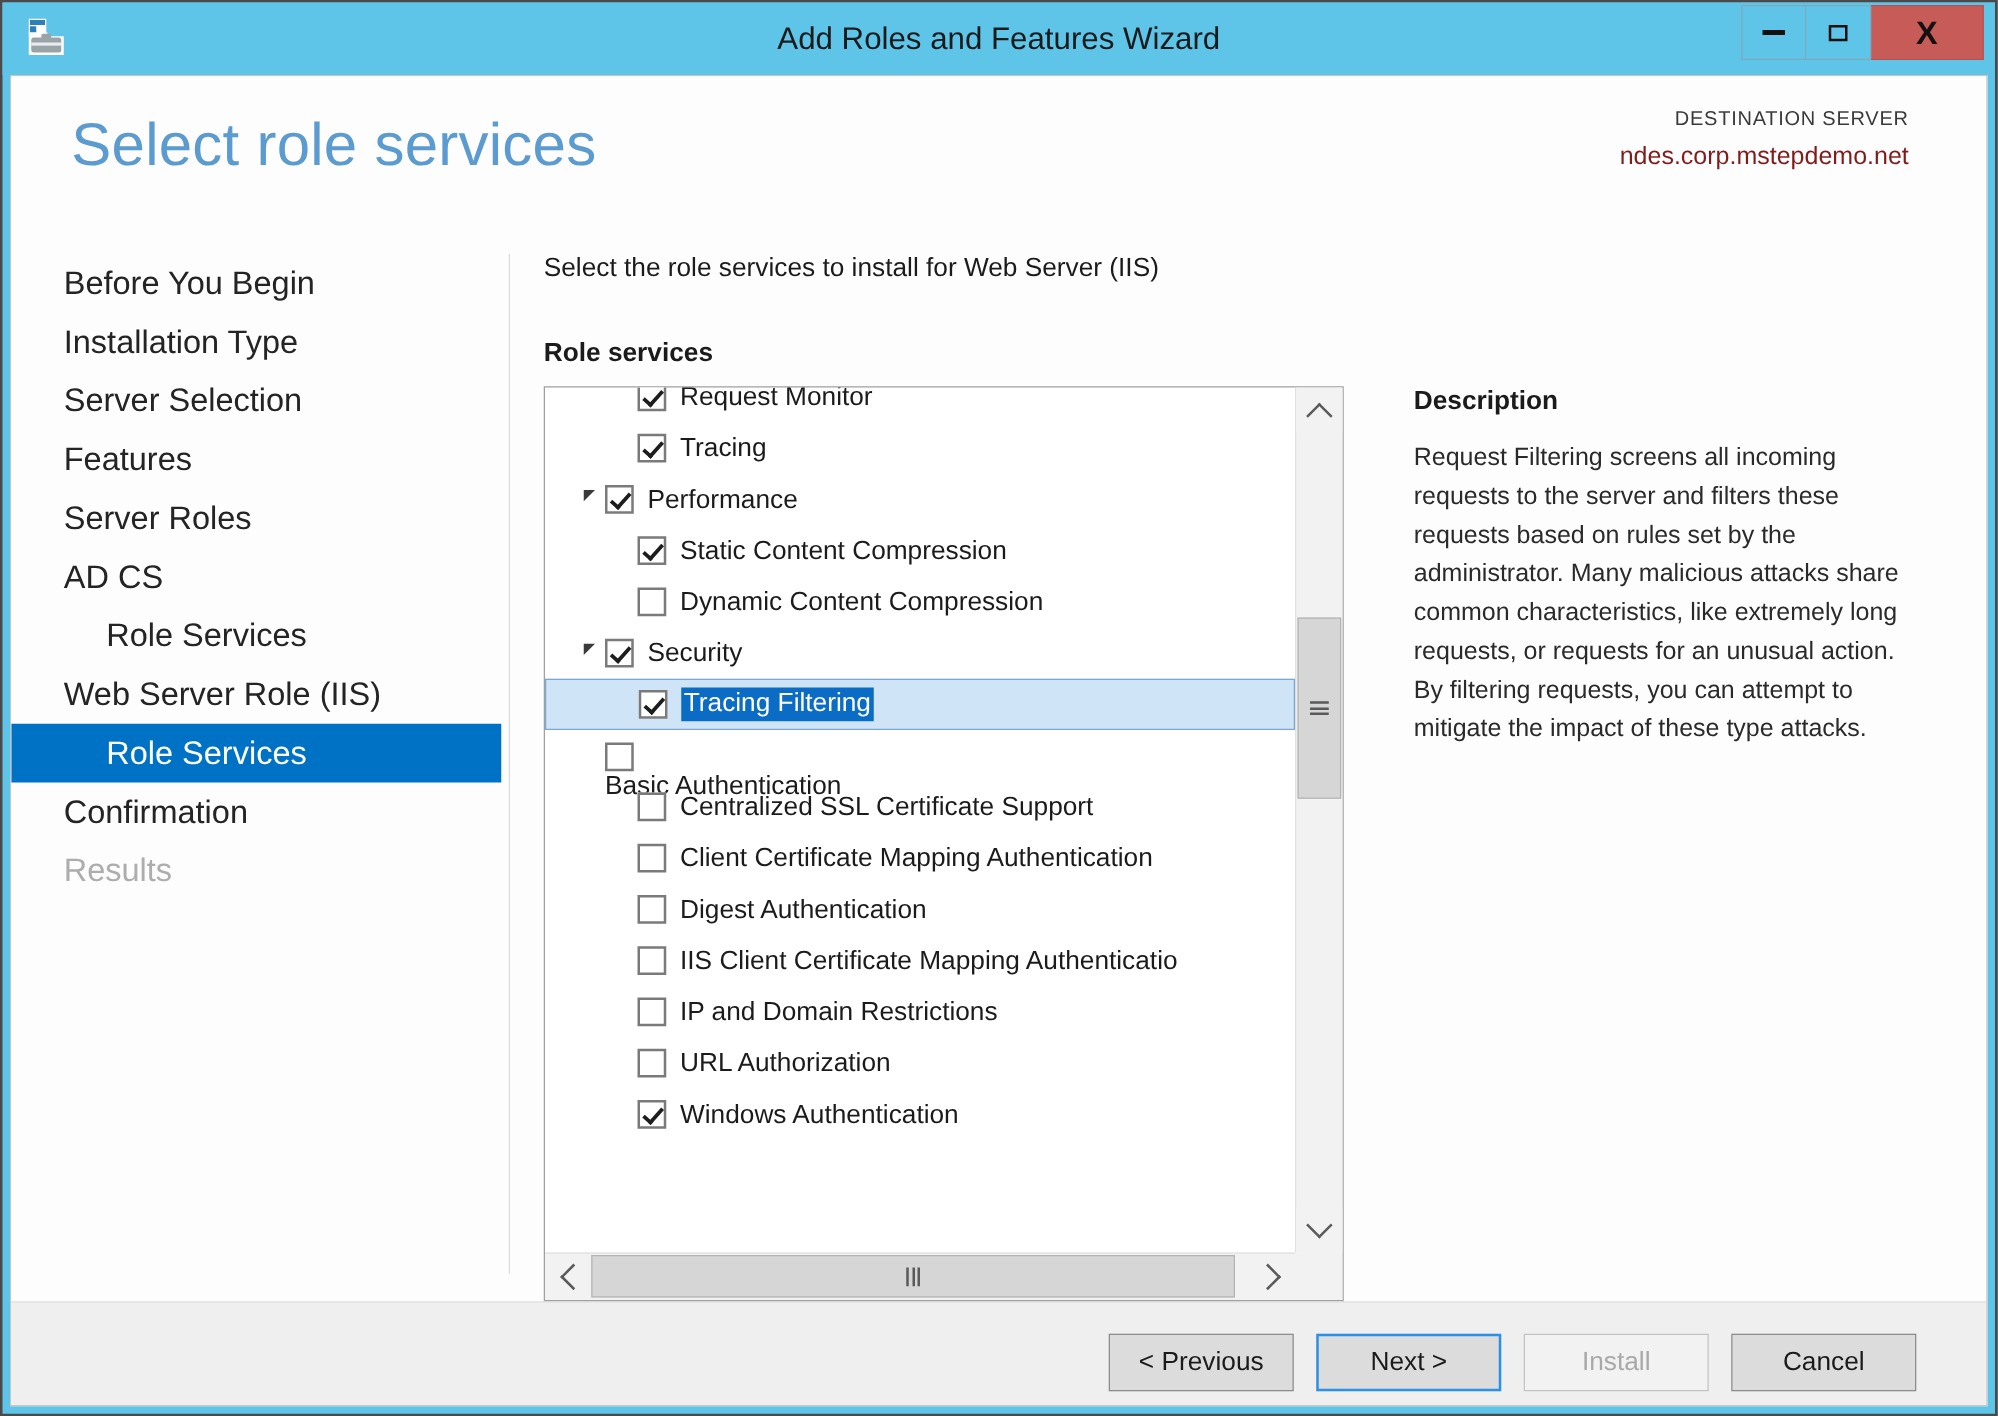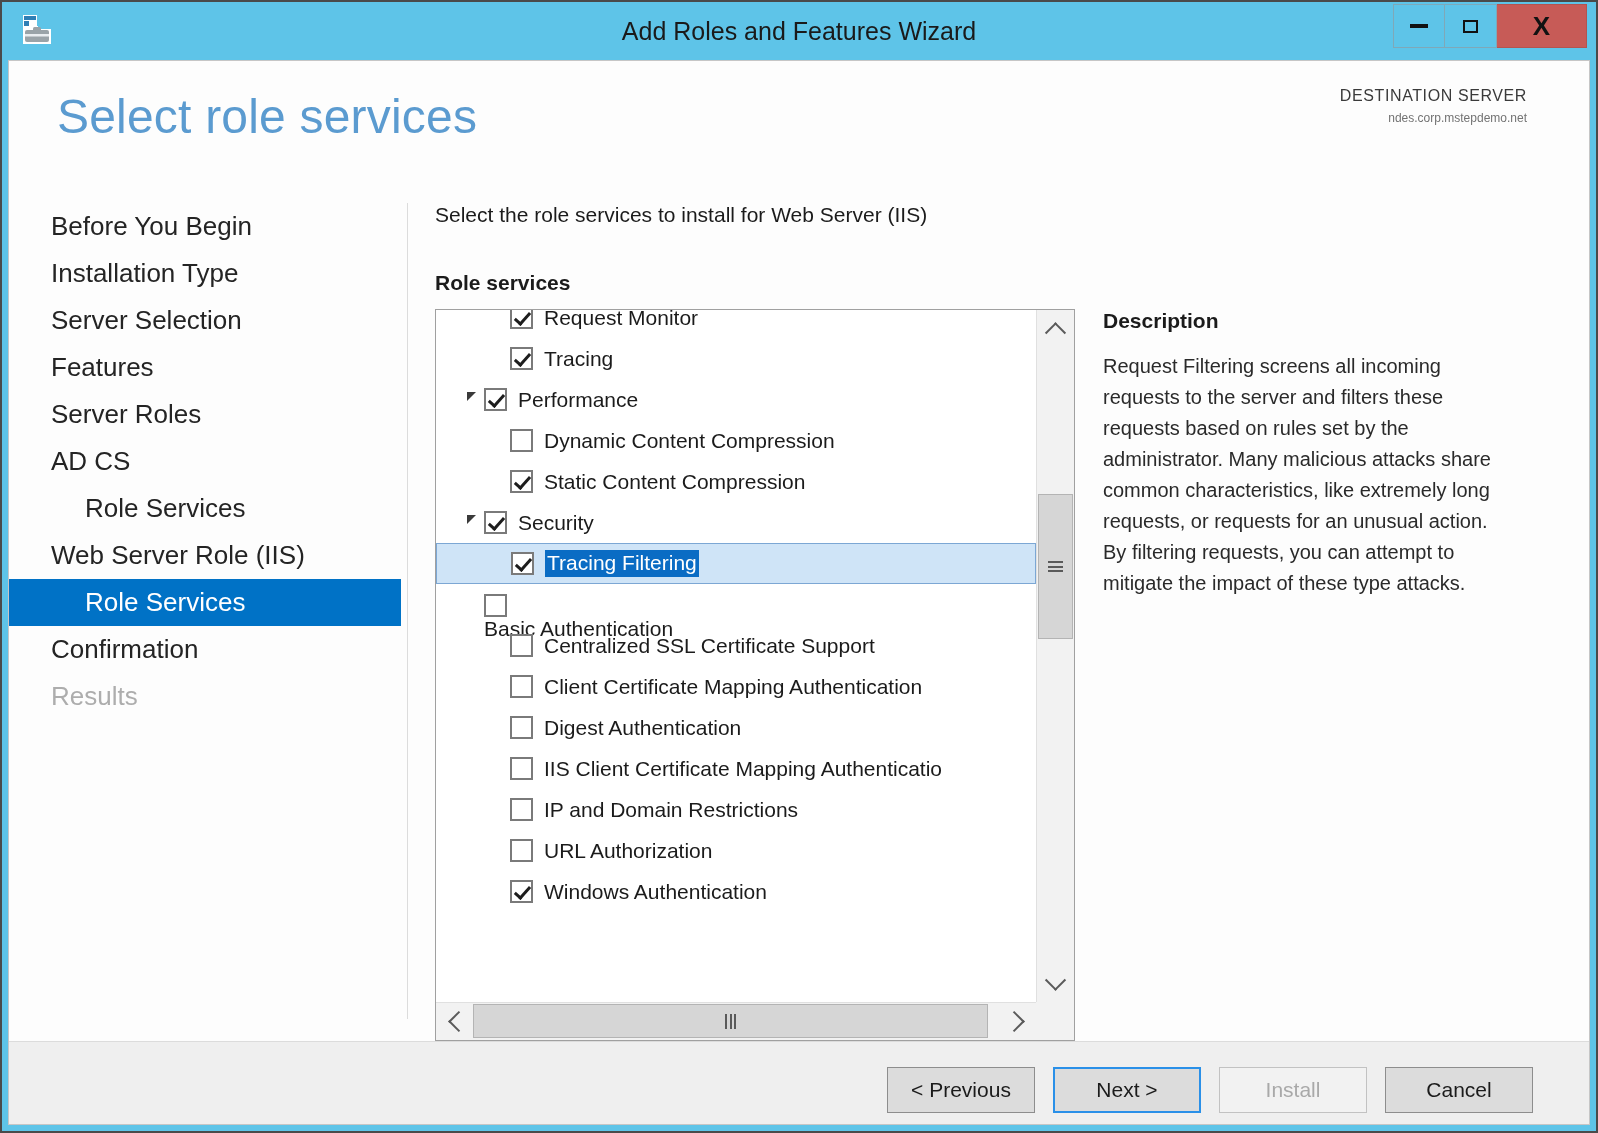--- a/index.html
+++ b/index.html
@@ -124,22 +124,22 @@
     text-align: right;
     line-height: 1.6;
   }
   .dest-label {
     font-size: 16px;
     color: #3a3a3a;
     letter-spacing: 0.6px;
     display: block;
   }
   .dest-server {
-    font-size: 12px;
-    color: #737373;
+    font-size: 20px;
+    color: #7f1d1d;
     display: block;
   }
 
   
   .content {
     flex: 1 1 auto;
     display: flex;
     position: relative;
     background: #fdfdfd;
   }
@@ -363,21 +363,21 @@
   .corner-box {
     position: absolute;
     right: 0; bottom: 0;
     width: 38px; height: 38px;
     background: #f2f2f2;
   }
 
   
   .desc {
     width: 400px;
-    margin-left: 28px;
+    margin-left: 56px;
     padding-top: 0;
   }
   .desc-title {
     font-size: 21px;
     font-weight: bold;
     color: #1b1b1b;
     margin: 0 0 18px 0;
   }
   .desc-body {
     font-size: 20px;
@@ -507,29 +507,29 @@
                       <span class="expander">
                         <span class="tri"></span>
                       </span>
                       <span class="cb checked"></span>
                       <span class="tree-label">Performance</span>
                     </div>
                   </div>
                   <div class="tree-row">
                     <div class="ind-1" style="display: flex; align-items: center;">
                       <span class="expander"></span>
-                      <span class="cb"></span>
-                      <span class="tree-label">Dynamic Content Compression</span>
-                    </div>
-                  </div>
-                  <div class="tree-row">
-                    <div class="ind-1" style="display: flex; align-items: center;">
-                      <span class="expander"></span>
                       <span class="cb checked"></span>
                       <span class="tree-label">Static Content Compression</span>
+                    </div>
+                  </div>
+                  <div class="tree-row">
+                    <div class="ind-1" style="display: flex; align-items: center;">
+                      <span class="expander"></span>
+                      <span class="cb"></span>
+                      <span class="tree-label">Dynamic Content Compression</span>
                     </div>
                   </div>
                   <div class="tree-row">
                     <div class="ind-0" style="display: flex; align-items: center;">
                       <span class="expander">
                         <span class="tri"></span>
                       </span>
                       <span class="cb checked"></span>
                       <span class="tree-label">Security</span>
                     </div>

